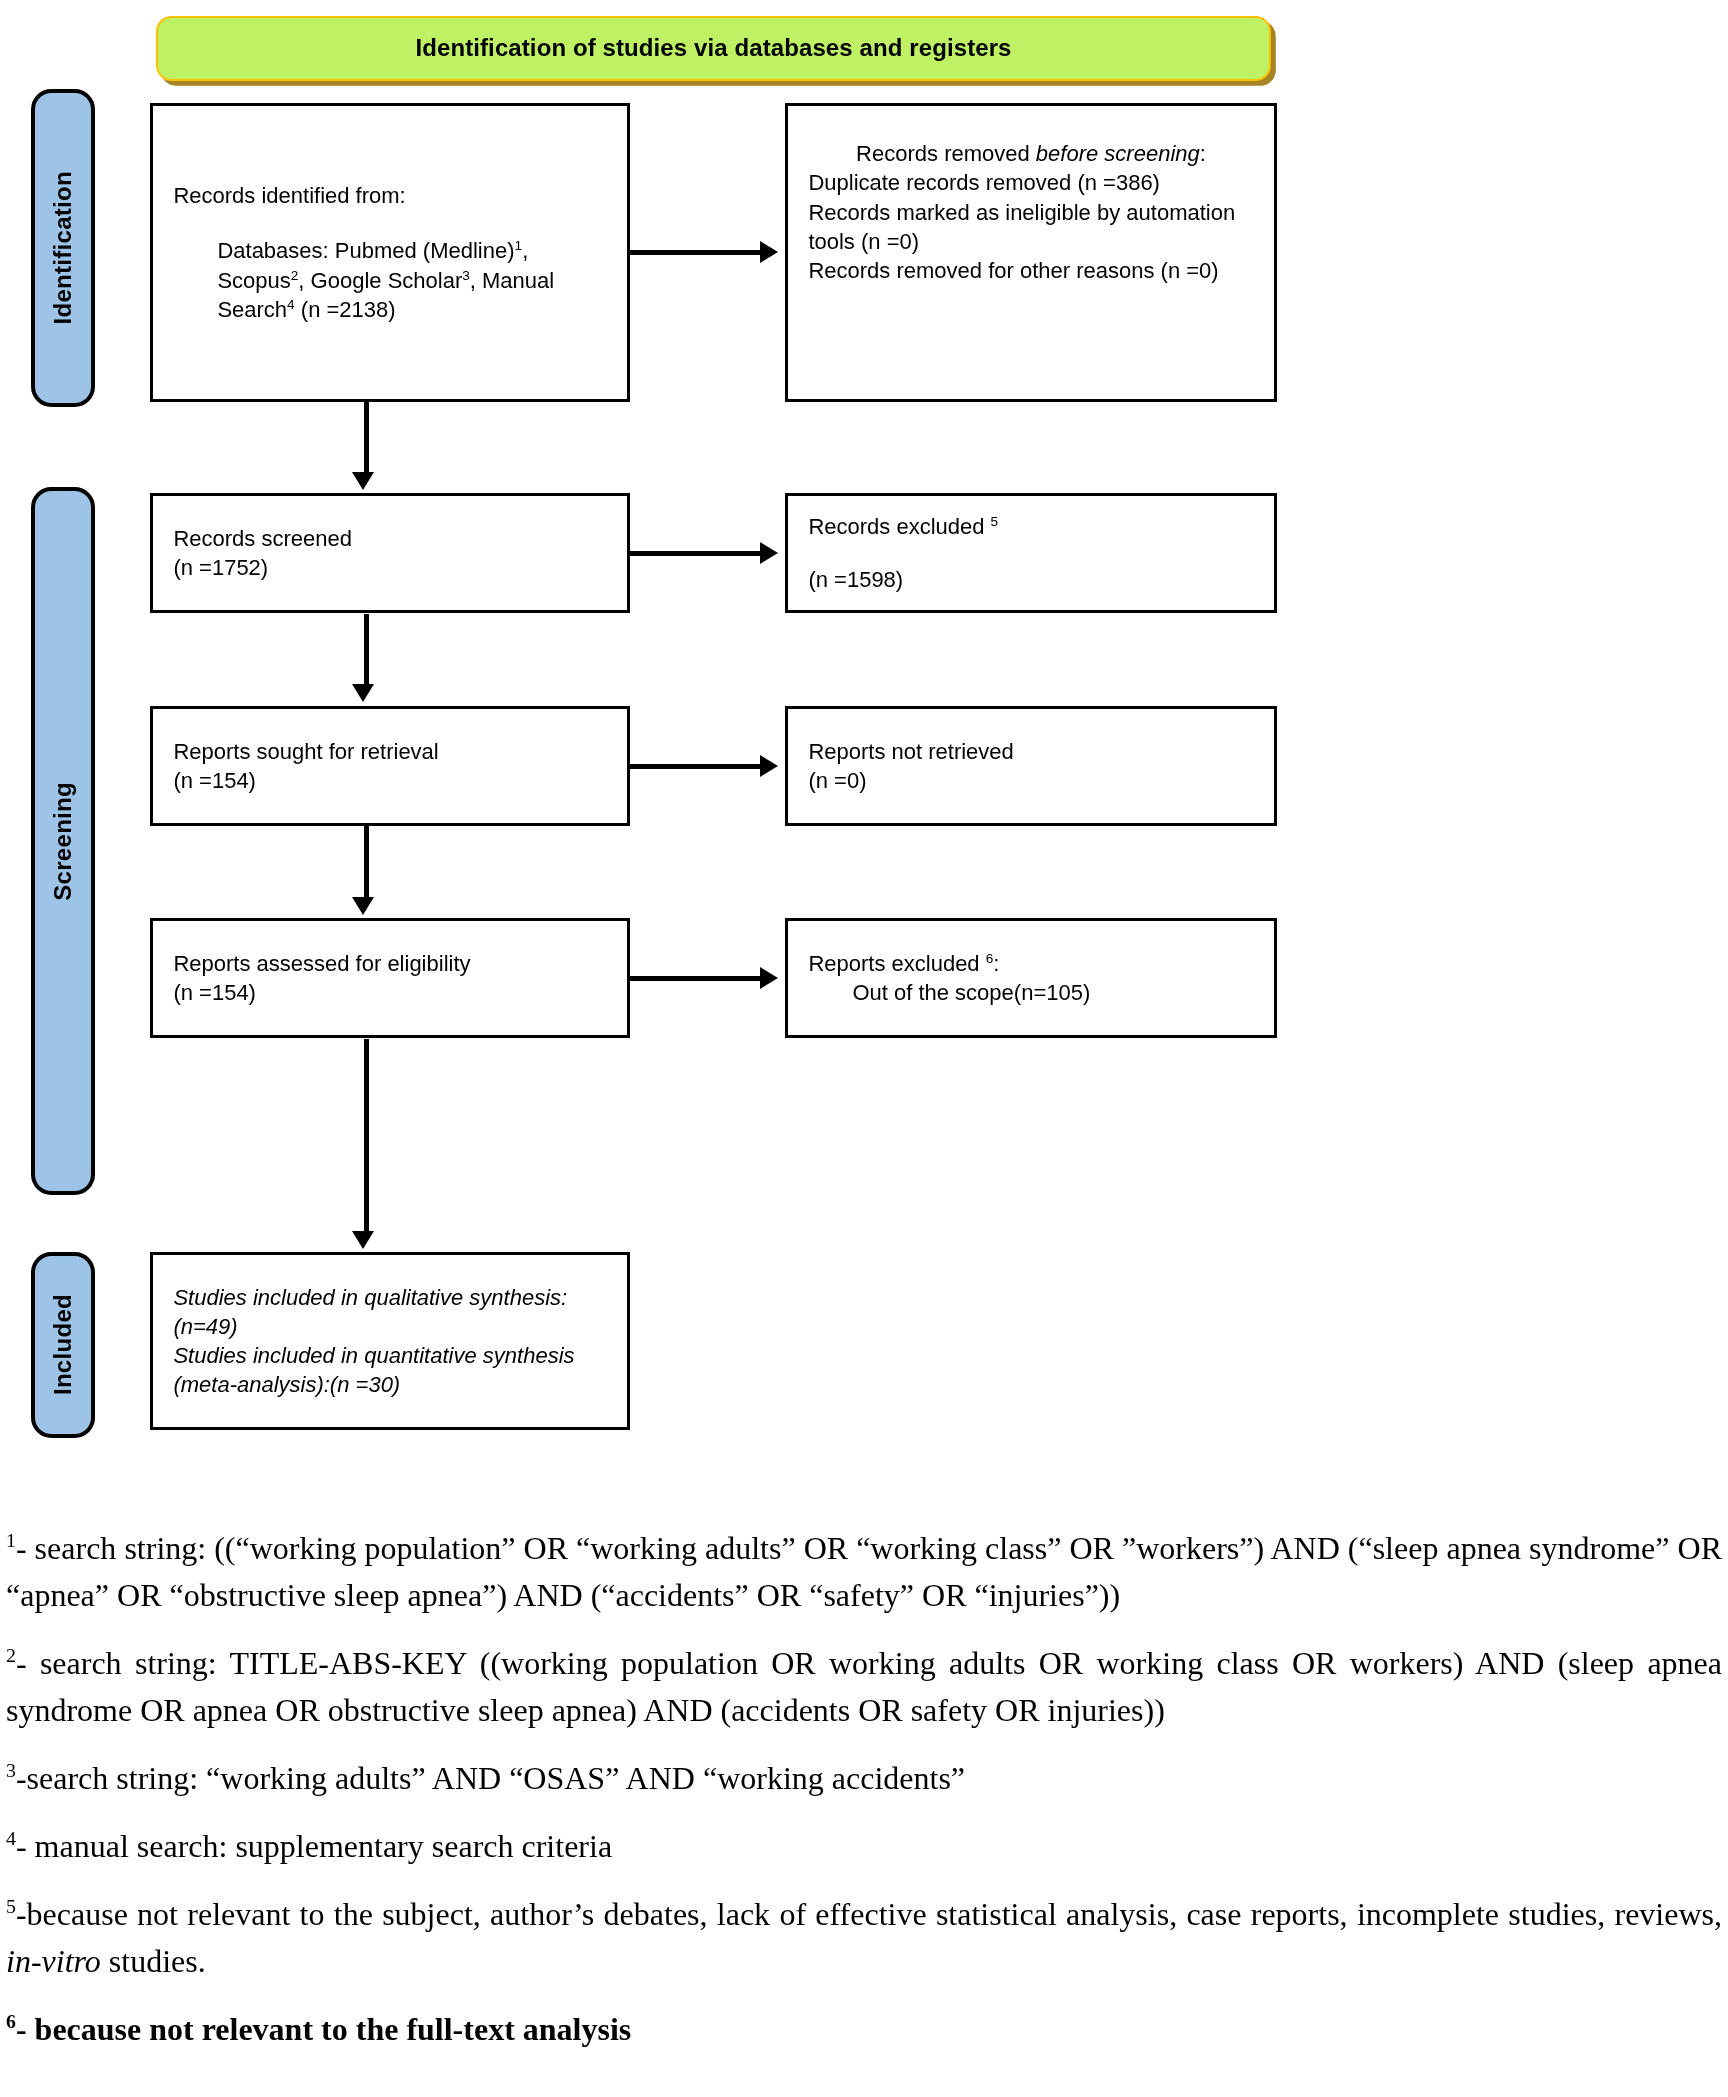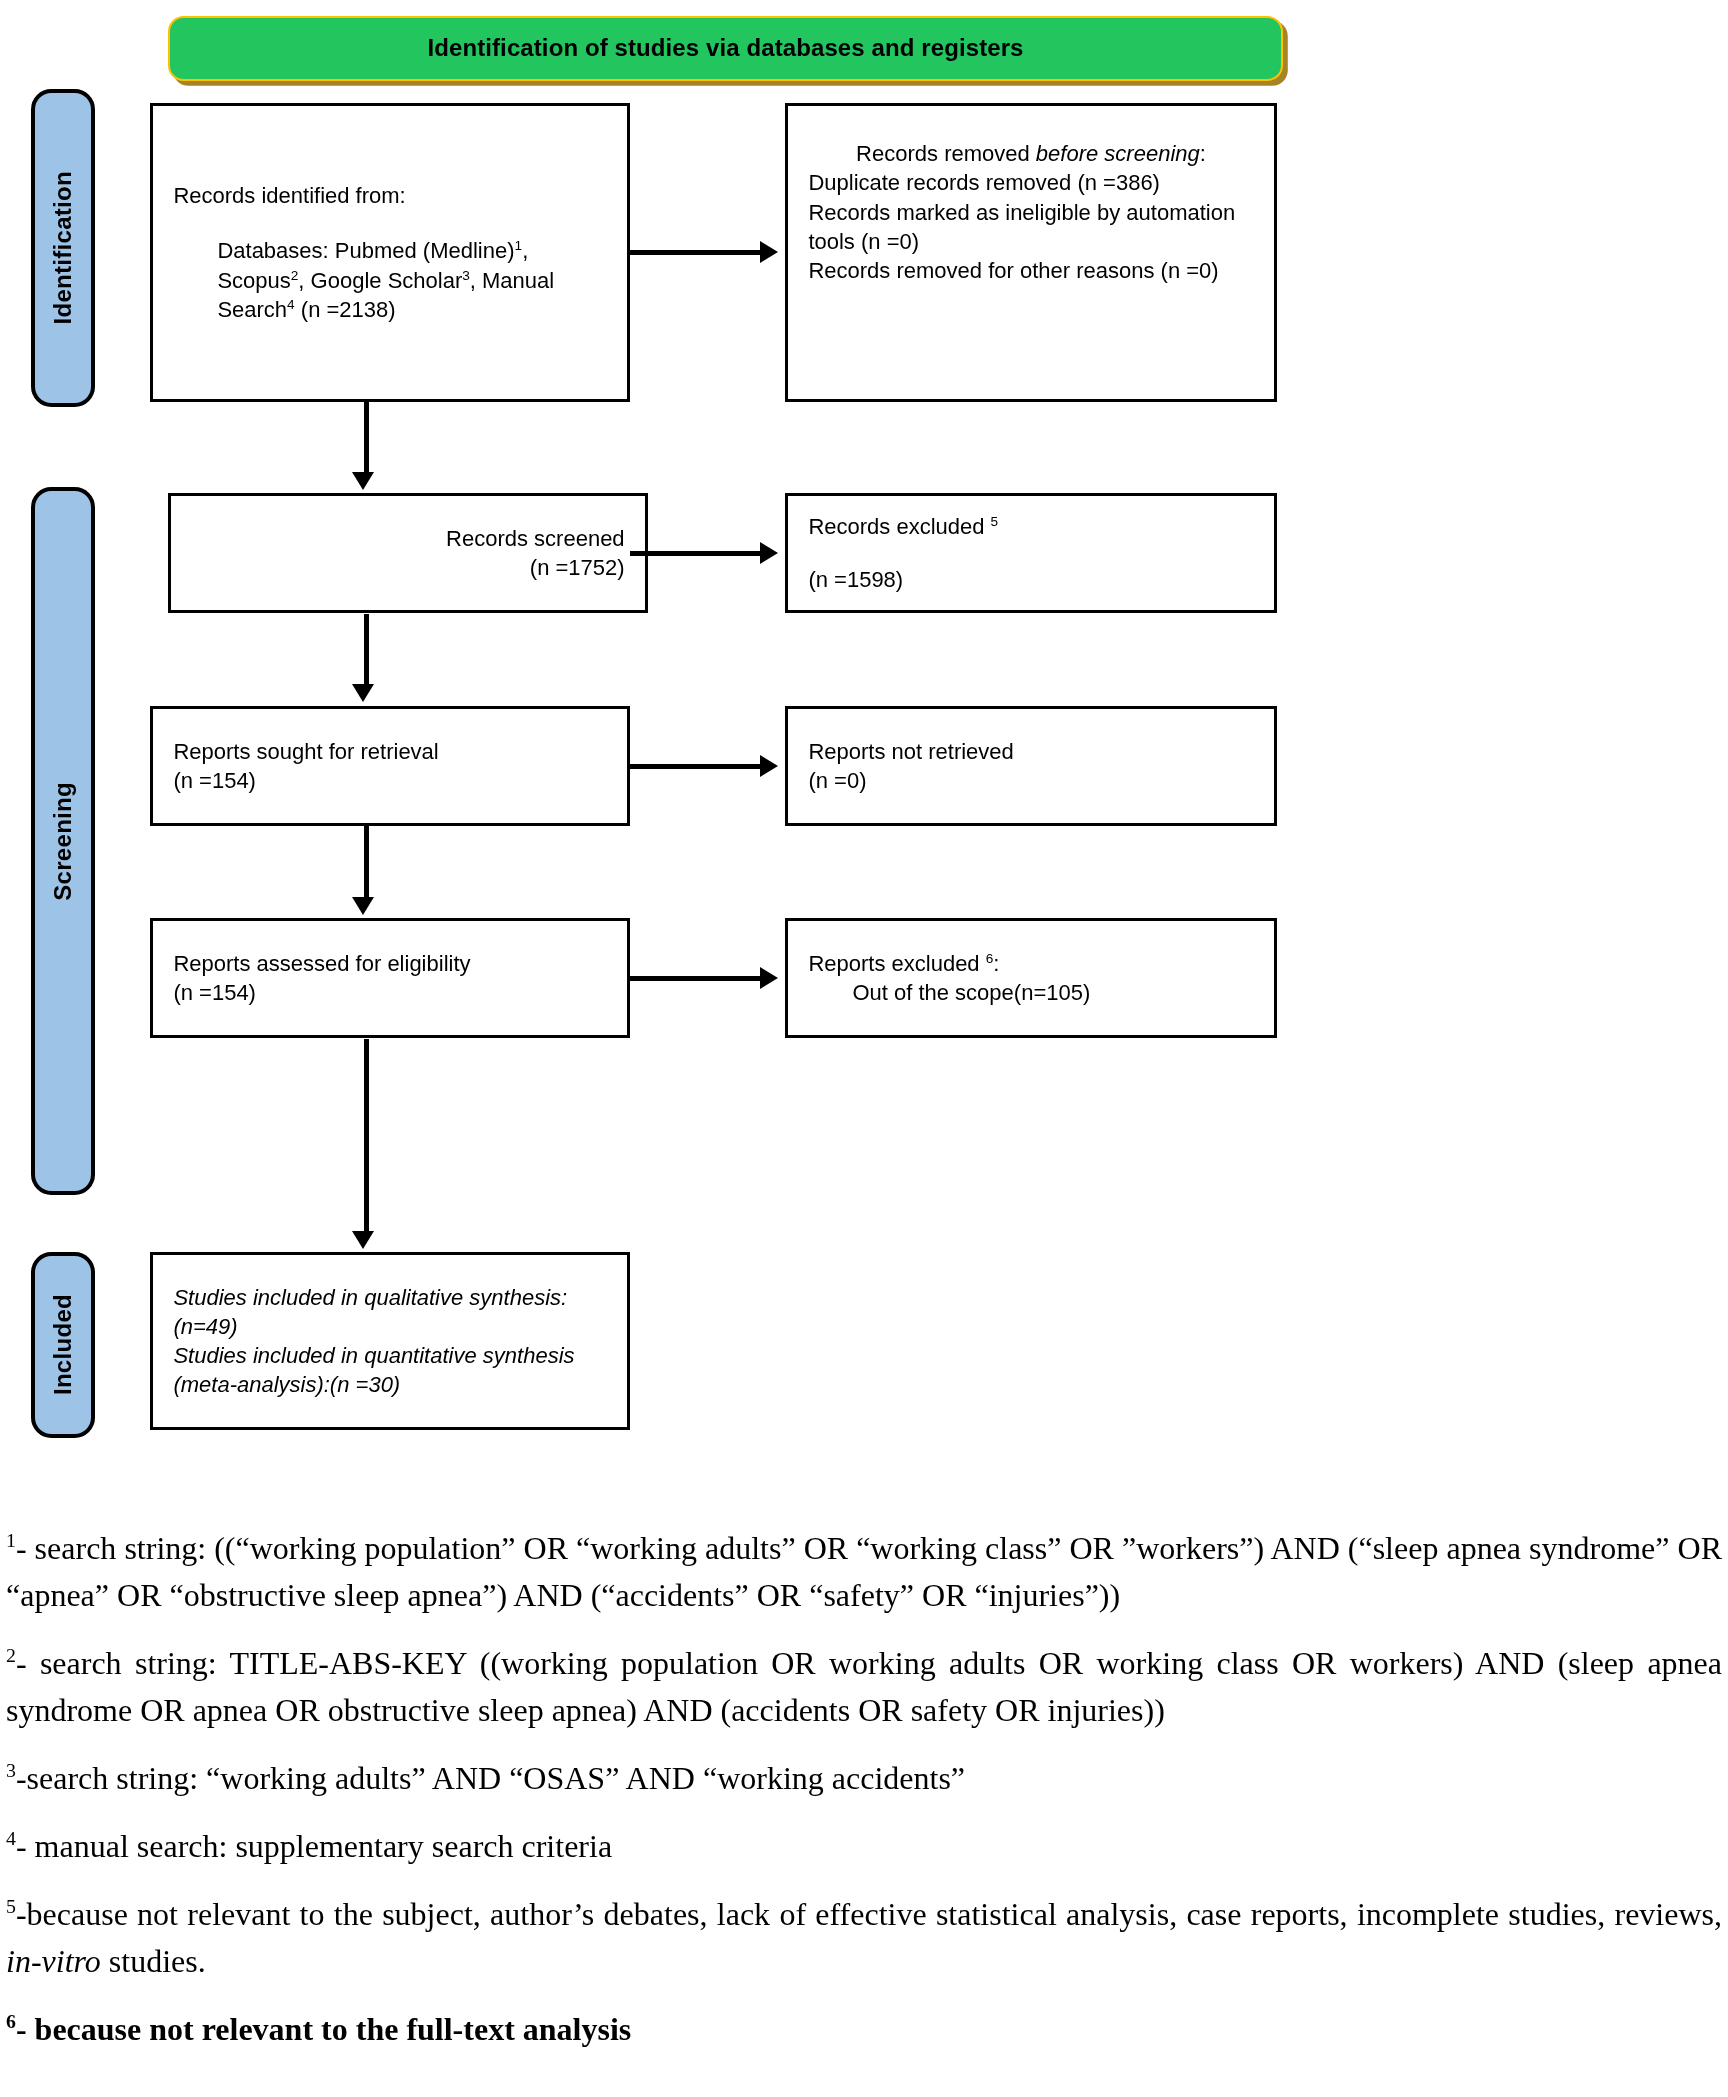--- a/index.html
+++ b/index.html
@@ -15,25 +15,25 @@
     font-family: "Liberation Sans", sans-serif;
     color: #000000;
     overflow: hidden;
   }
 
   
   .abs { position: absolute; }
 
   
   #header-banner {
-    left: 168px;
+    left: 156px;
     top: 15.6px;
     width: 1115px;
     height: 65px;
-    background: #22c55e;
+    background: #bef264;
     border: 2.4px solid #FFC000;
     border-radius: 15.6px;
     box-shadow: 4.8px 4.8px 0 0 rgba(150,110,0,0.85);
     display: flex;
     align-items: center;
     justify-content: center;
   }
   #header-banner .banner-text {
     font-size: 24px;
     font-weight: bold;
@@ -80,21 +80,21 @@
   .flow-box .line { white-space: pre-wrap; }
   .flow-box .indent { padding-left: 44px; }
   .flow-box .spacer { height: 26.4px; }
   .flow-box .center { text-align: center; }
   .flow-box .ital { font-style: italic; }
   sup { font-size: 0.62em; vertical-align: super; line-height: 0; }
 
   #box-records-identified { left: 150px;  top: 103px;  width: 480px; height: 299px; }
   #box-records-removed    { left: 785px; top: 103px;  width: 492px; height: 299px;
                             justify-content: flex-start; padding-top: 33px; }
-  #box-records-screened   { left: 168px;  top: 493px;  width: 480px; height: 120px; text-align: right; }
+  #box-records-screened   { left: 150px;  top: 493px;  width: 480px; height: 120px; }
   #box-records-excluded   { left: 785px; top: 493px;  width: 492px; height: 120px; gap: 24px; }
   #box-reports-sought     { left: 150px;  top: 706px; width: 480px; height: 120px; }
   #box-reports-not-retrieved { left: 785px; top: 706px; width: 492px; height: 120px; }
   #box-reports-assessed   { left: 150px;  top: 918px; width: 480px; height: 120px; }
   #box-reports-excluded   { left: 785px; top: 918px; width: 492px; height: 120px; }
   #box-studies-included   { left: 150px;  top: 1252px; width: 480px; height: 178px; font-style: italic; }
 
   
   .v-line {
     background: #000000;

